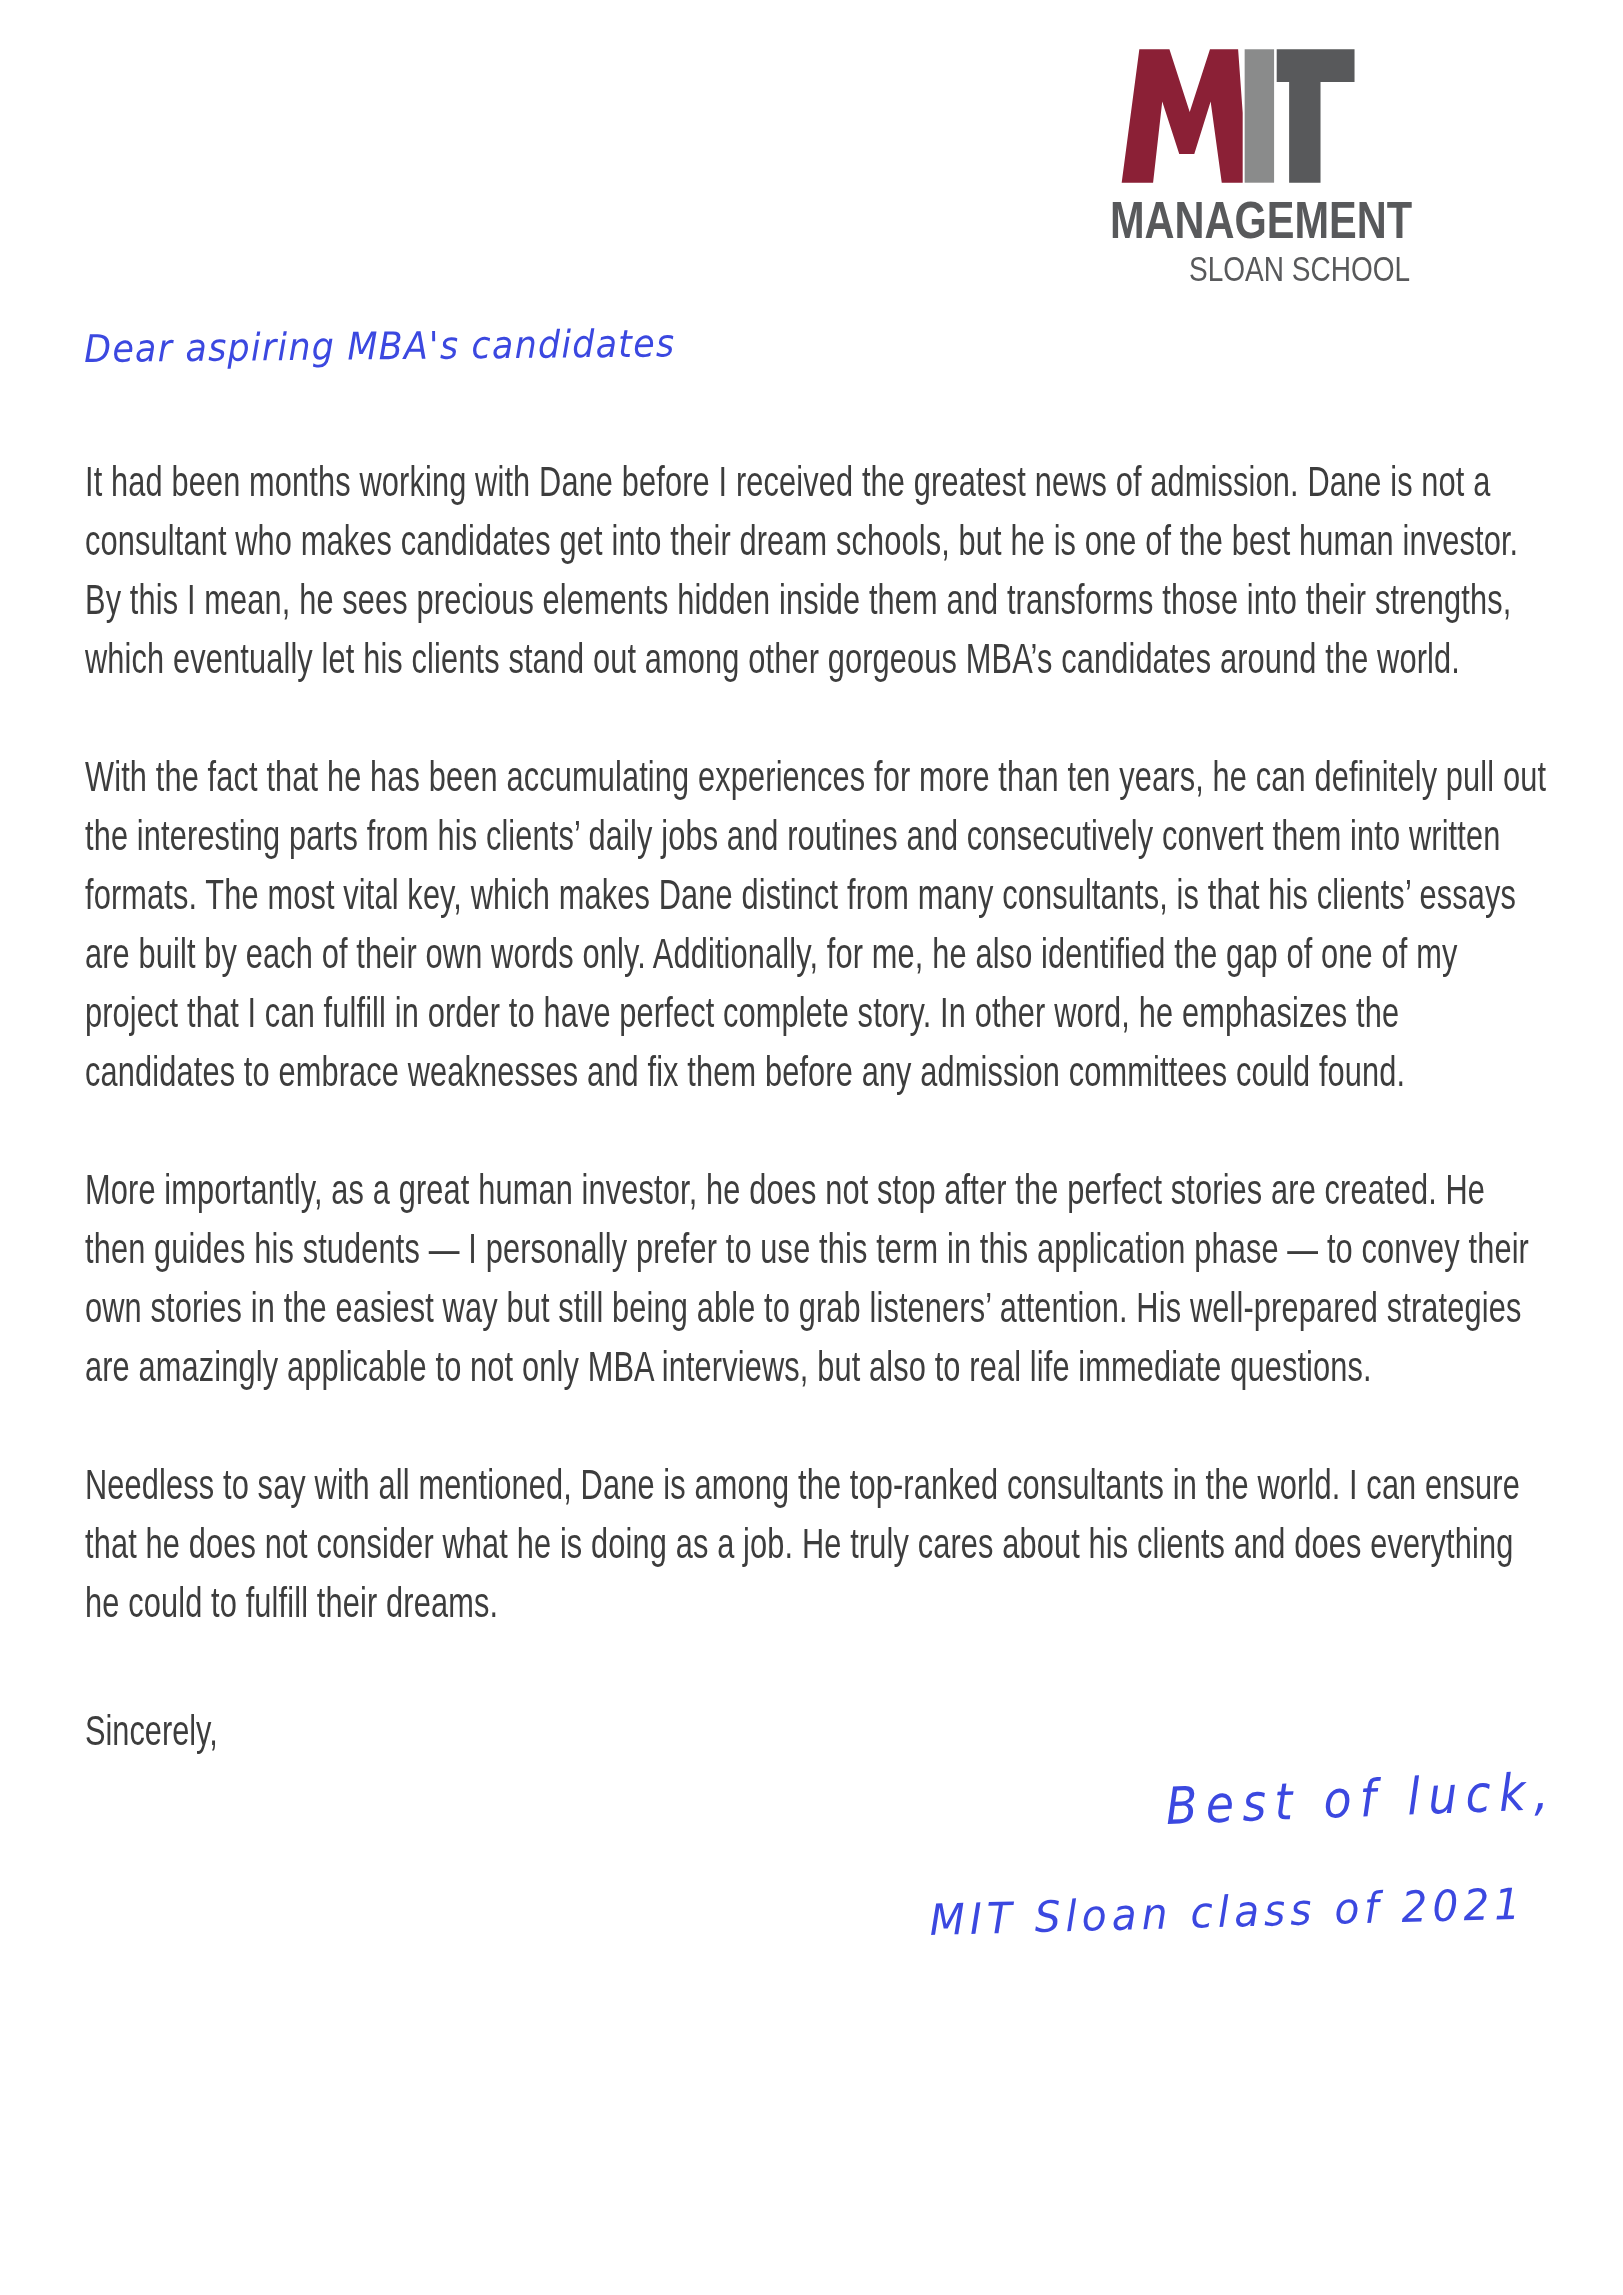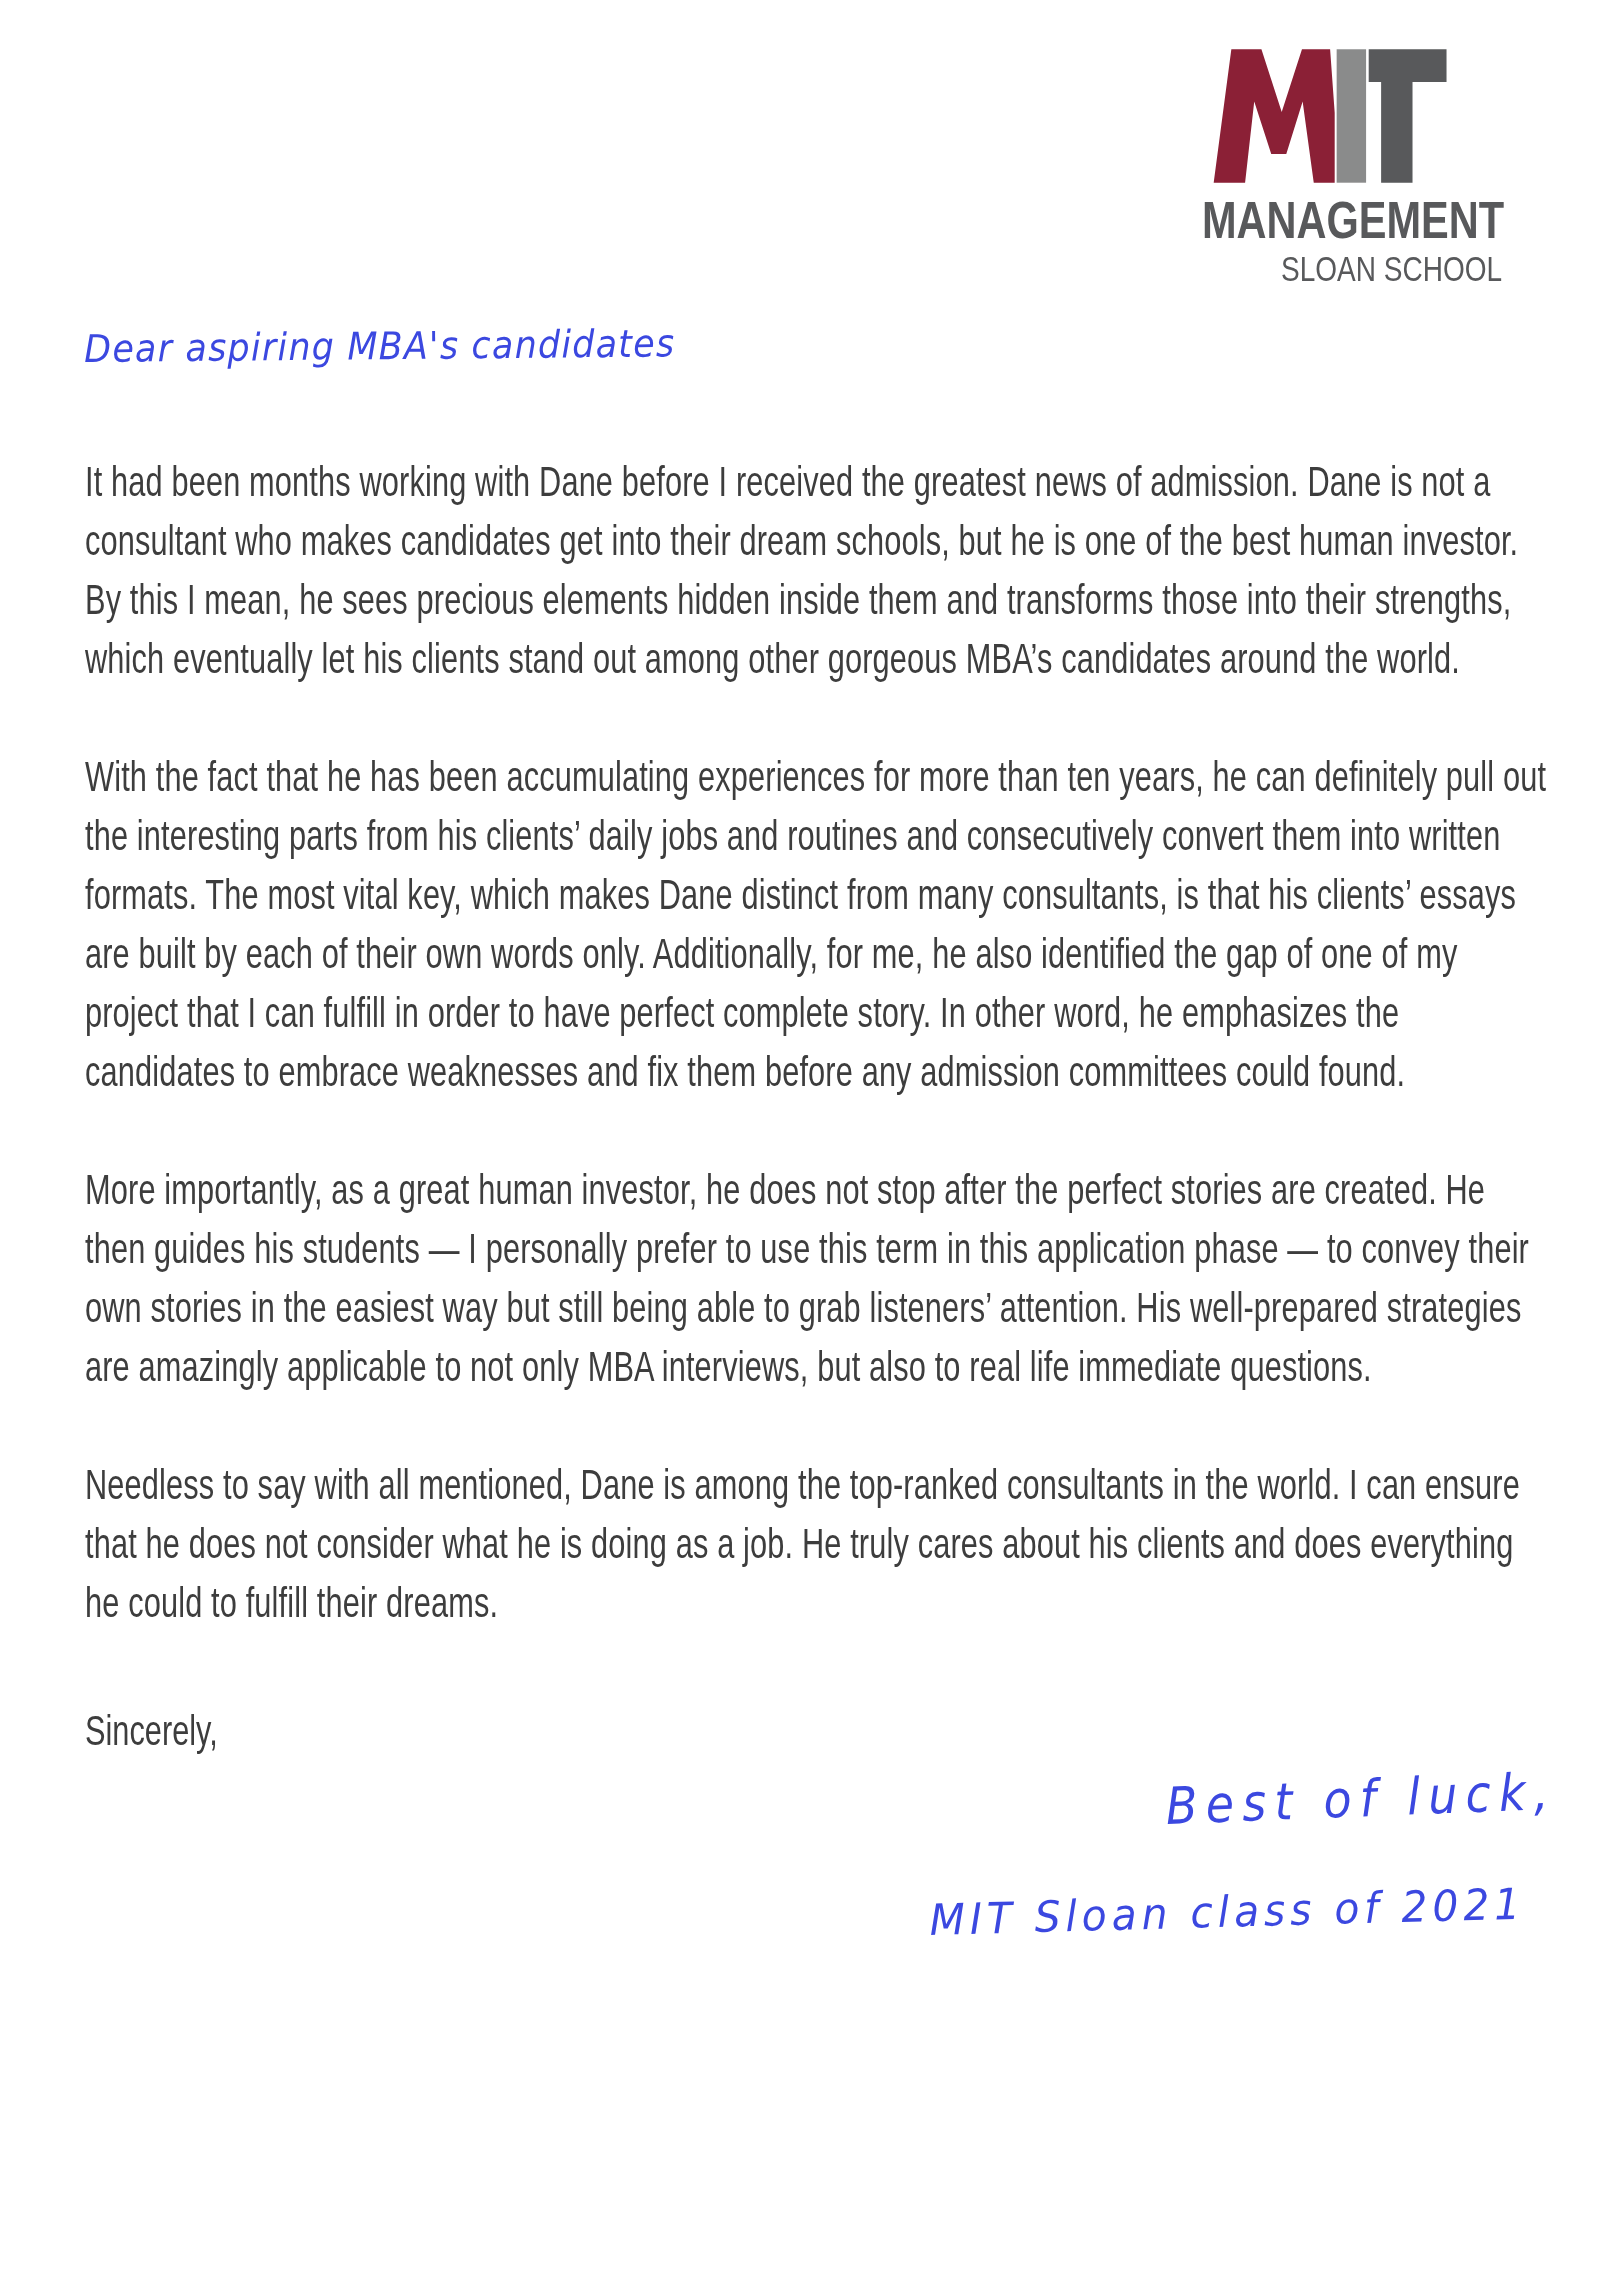--- a/index.html
+++ b/index.html
@@ -12,21 +12,21 @@
     height: 2295px;
     position: relative;
     overflow: hidden;
     font-family: "Liberation Sans", sans-serif;
     color: #3d3d3d;
   }
 
   
   .logo {
     position: absolute;
-    left: 1196px;
+    left: 1104px;
     top: 46px;
     width: 314px;
     height: 242px;
   }
   .logo svg { display: block; }
 
   
   .hand {
     position: absolute;
     color: #3b48e0;

